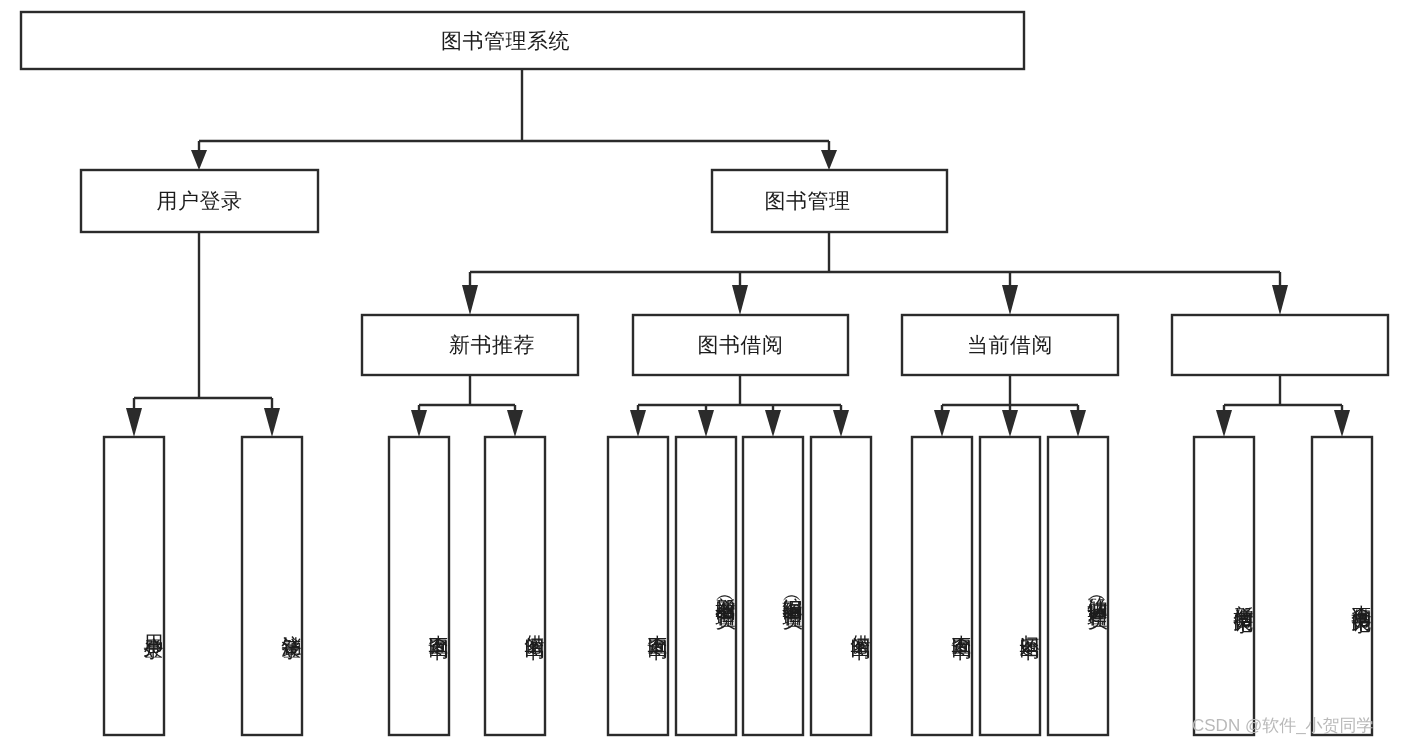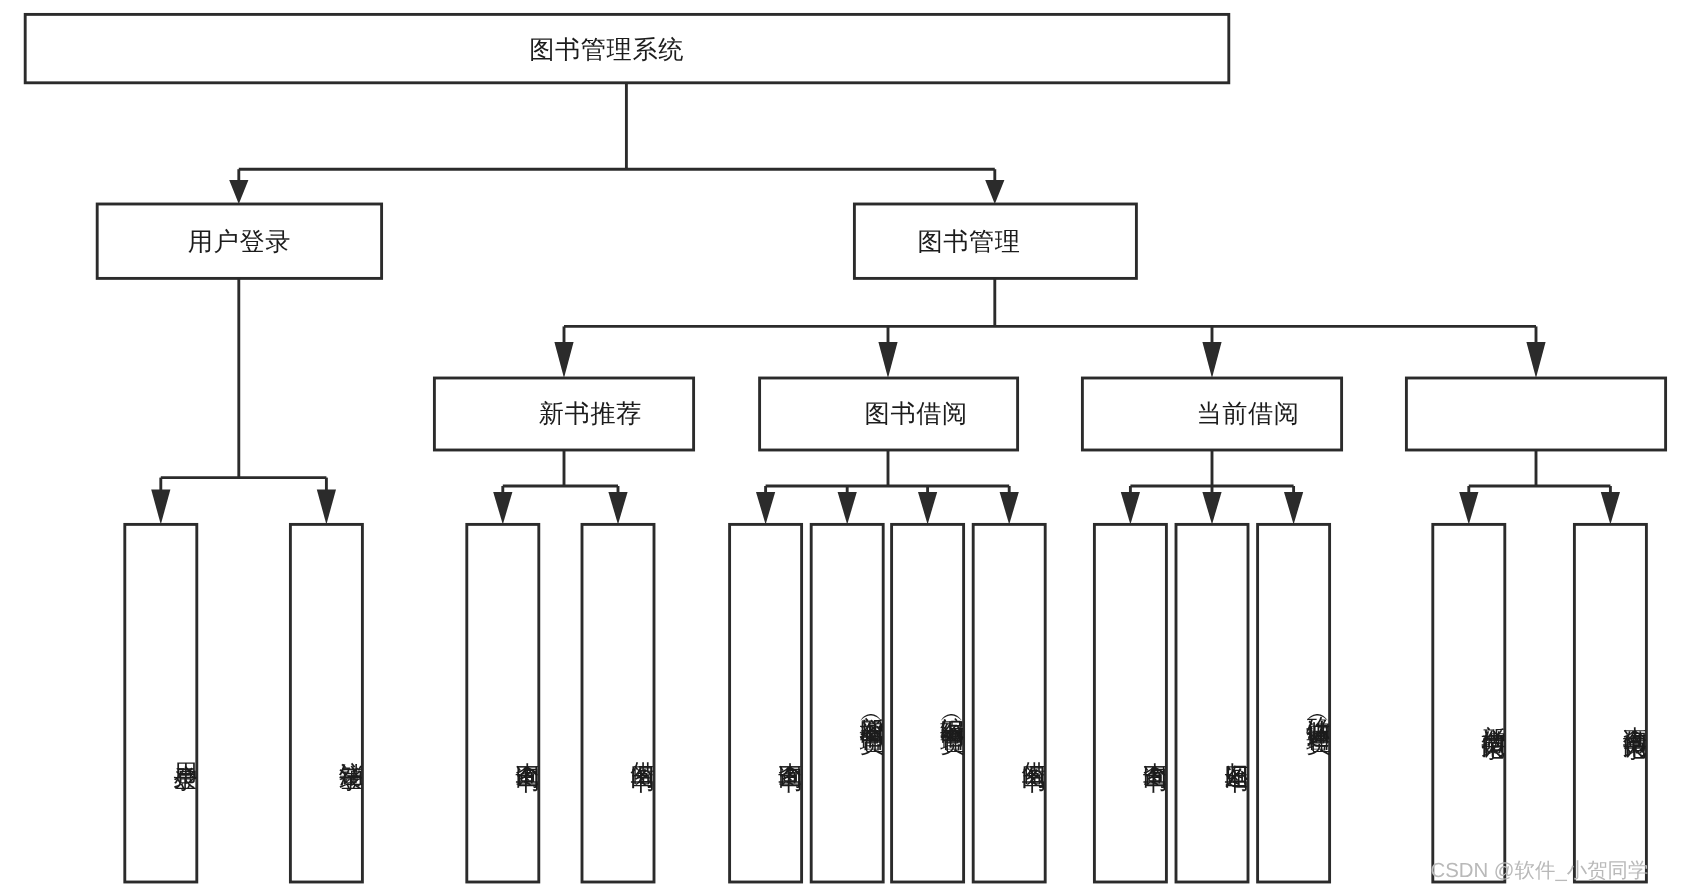--- a/index.html
+++ b/index.html
@@ -173,22 +173,22 @@
     <rect class="node-box" x="1312" y="437" width="60" height="298"></rect>
 
   </svg>
 
   <div class="label-h" style="left:4px; top:12px; width:1003px; height:57px;">图书管理系统</div>
 
   <div class="label-h" style="left:81px; top:170px; width:237px; height:62px;">用户登录</div>
   <div class="label-h" style="left:712px; top:170px; width:191px; height:62px;">图书管理</div>
 
   <div class="label-h" style="left:364px; top:315px; width:216px; height:60px;margin-left:20px;">新书推荐</div>
-  <div class="label-h" style="left:633px; top:315px; width:215px; height:60px;margin-left:23px;">图书借阅</div>
-  <div class="label-h" style="left:932px; top:315px; width:216px; height:60px;">当前借阅</div>
+  <div class="label-h" style="left:633px; top:315px; width:215px; height:60px;">图书借阅</div>
+  <div class="label-h" style="left:902px; top:315px; width:216px; height:60px;">当前借阅</div>
 
   <div class="label-v" style="left:104px; top:518px; width:60px; height:210px;">用户登录</div>
   <div class="label-v" style="left:242px; top:518px; width:60px; height:210px;">注销登录</div>
 
   <div class="label-v" style="left:389px; top:518px; width:60px; height:210px;">查询图书</div>
   <div class="label-v" style="left:485px; top:518px; width:60px; height:210px;">借阅图书</div>
 
   <div class="label-v" style="left:608px; top:518px; width:60px; height:210px;">查询图书</div>
   <div class="label-v" style="left:676px; top:447px; width:60px; height:285px;">新增图书（管理员）</div>
   <div class="label-v" style="left:743px; top:447px; width:60px; height:285px;">编辑图书（管理员）</div>

